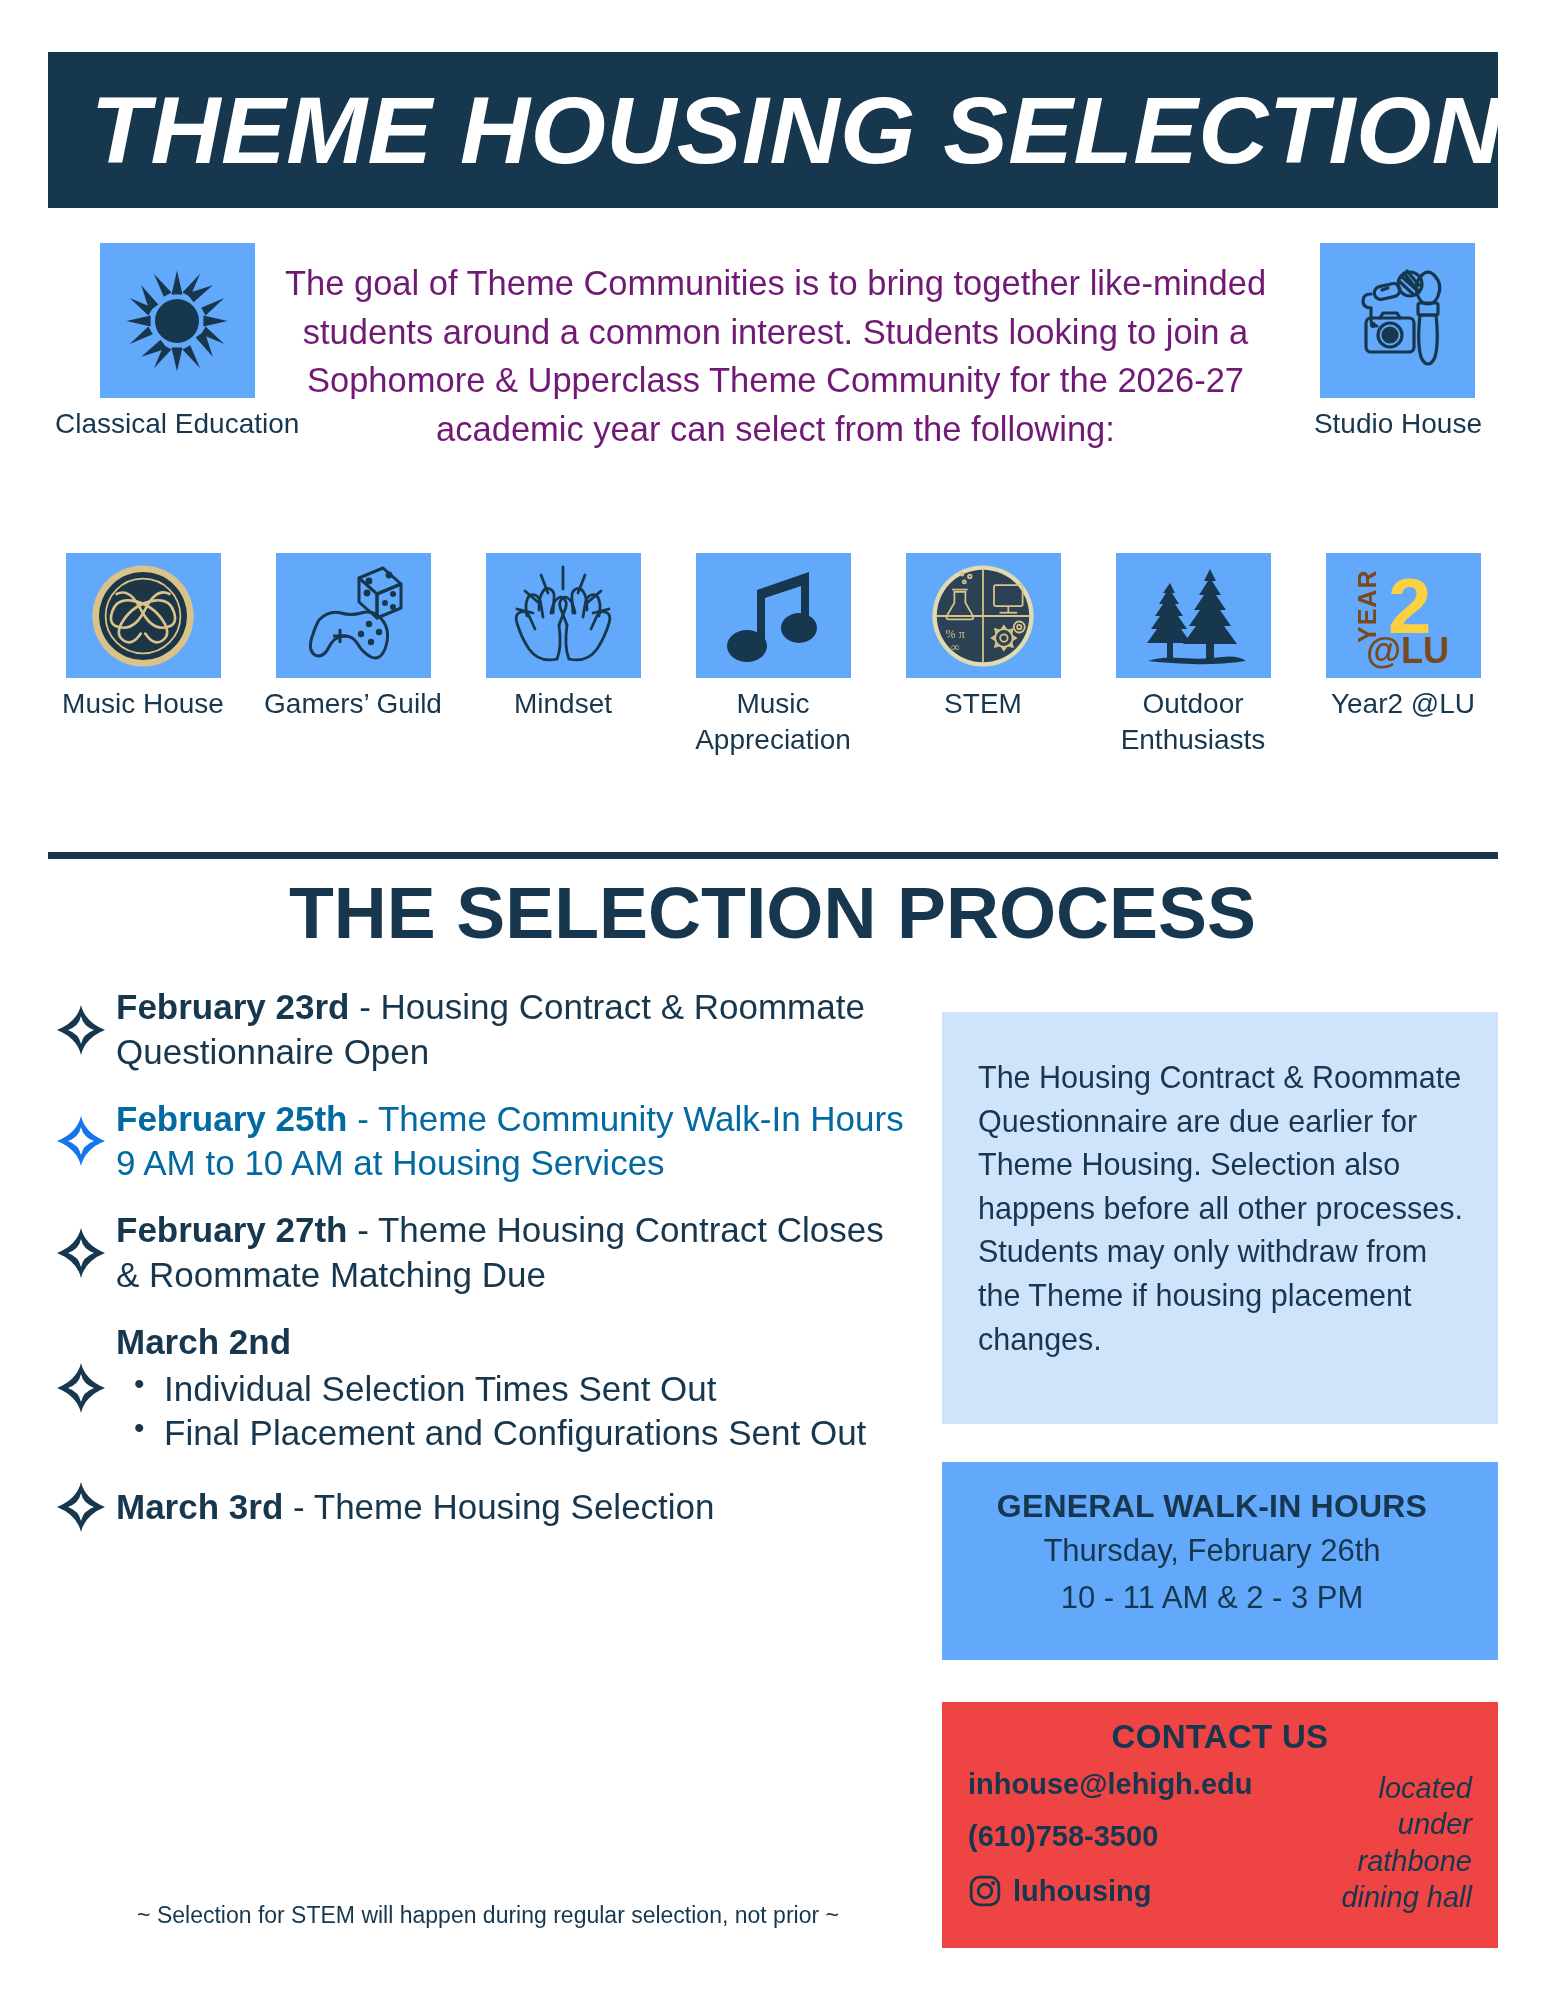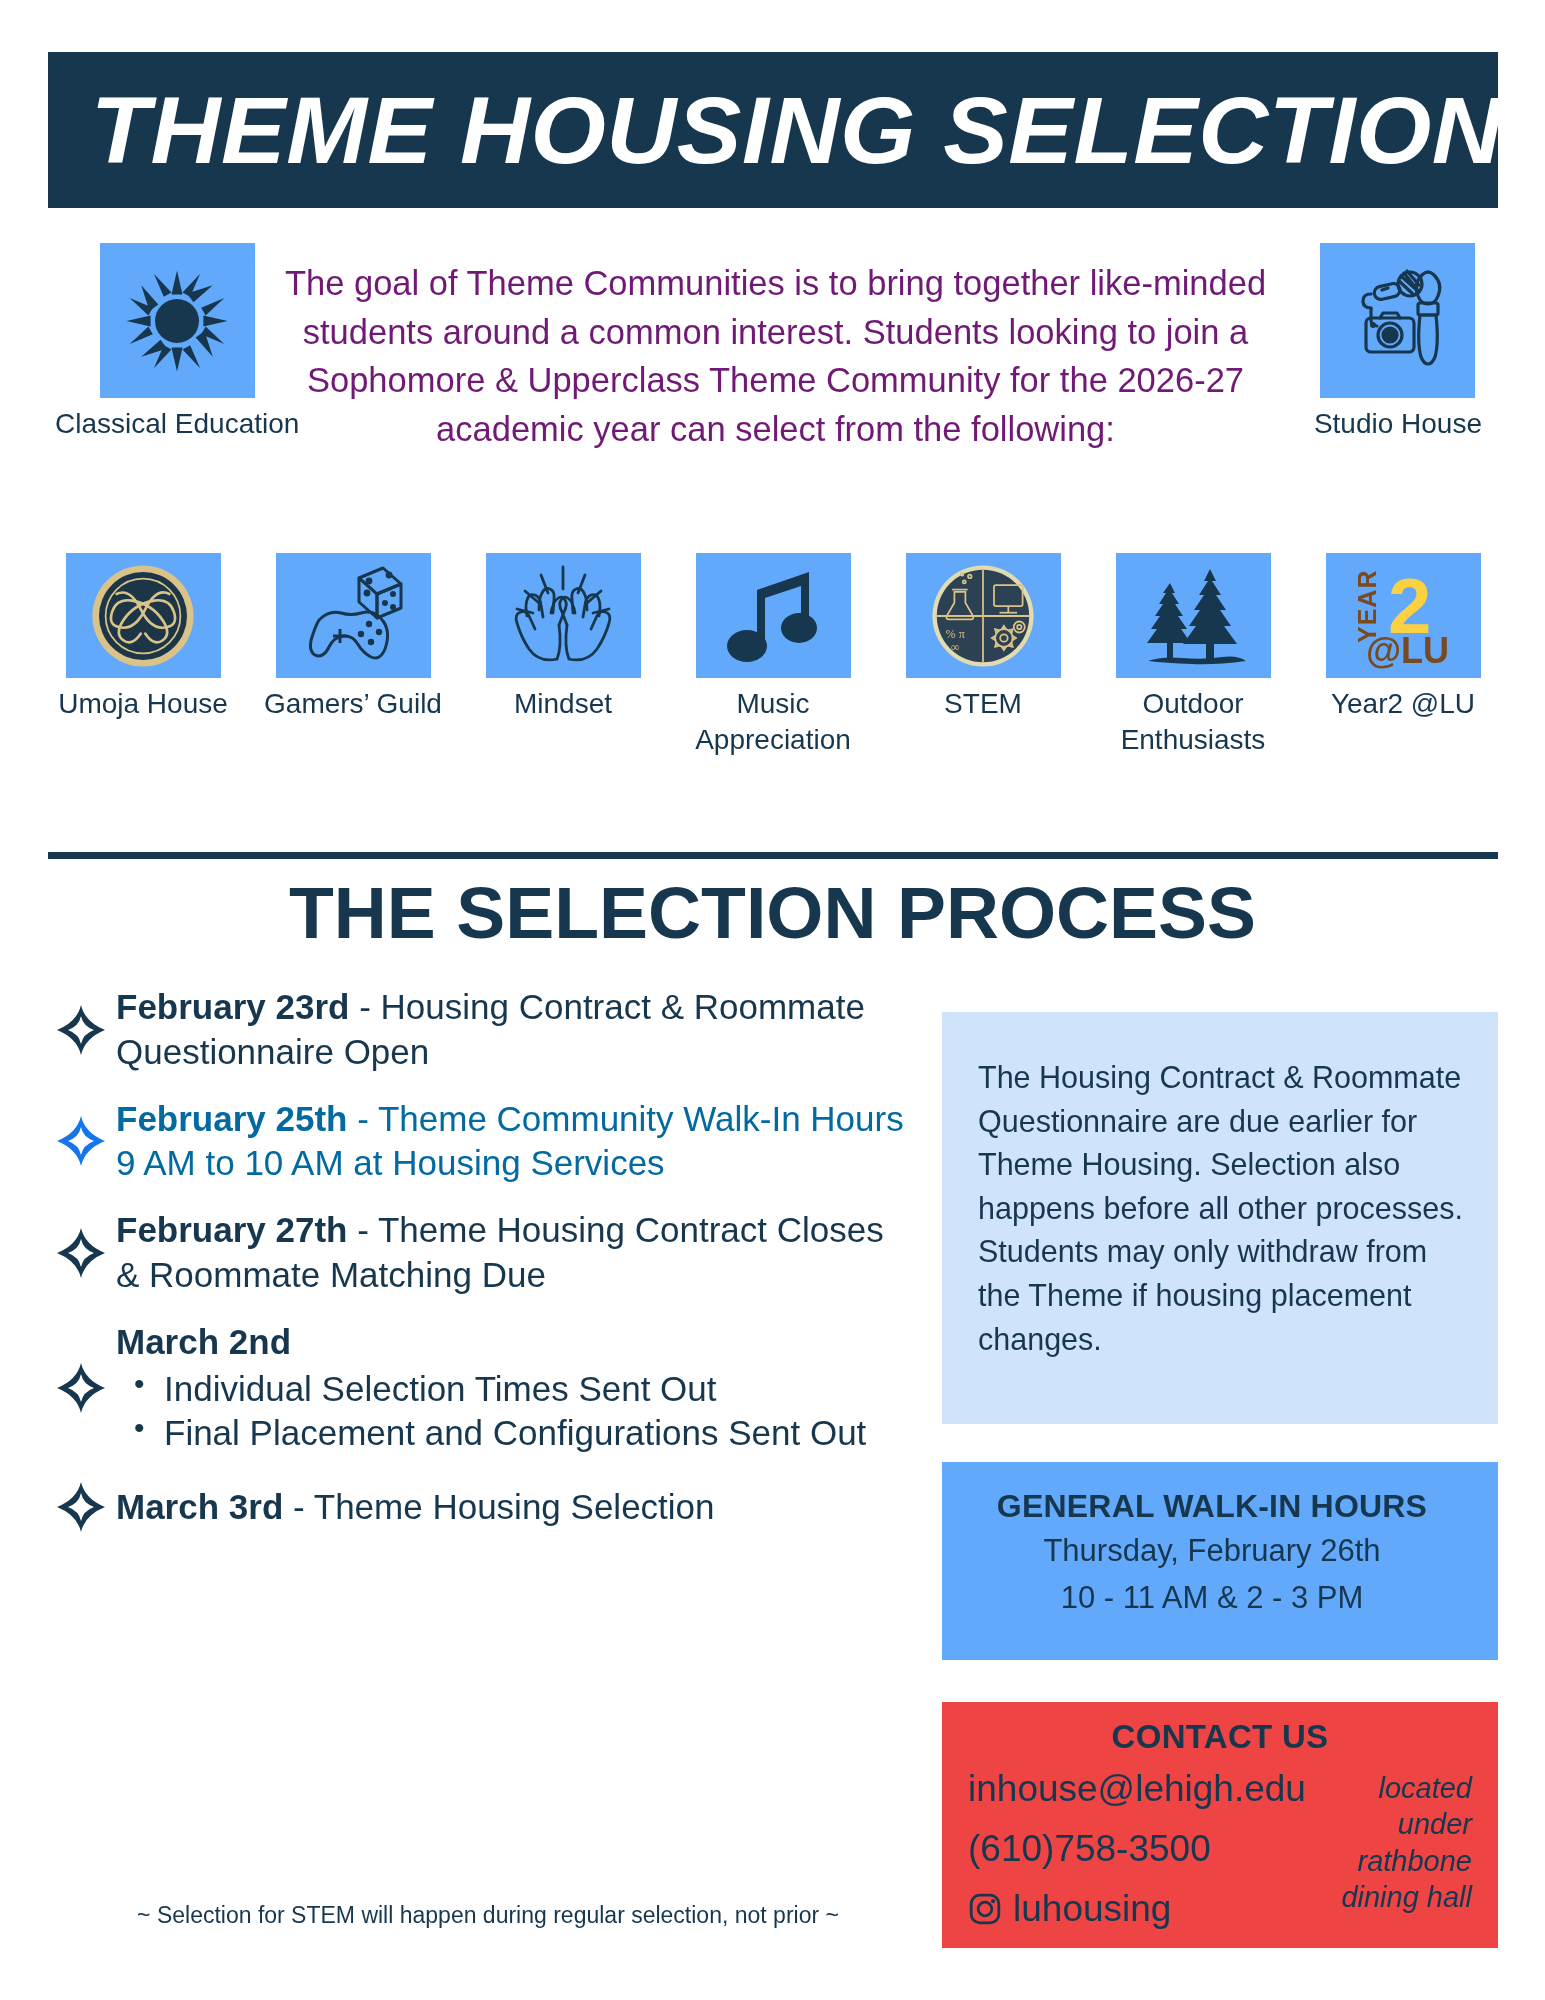--- a/index.html
+++ b/index.html
@@ -151,22 +151,22 @@
     top: 1702px; height: 246px;
     background: #ef4444;
     padding: 16px 26px 0 26px;
   }
   .panel-contact .ch {
     font-size: 33px; font-weight: 700; text-align: center; letter-spacing:.3px;
   }
   .contact-body { display: flex; margin-top: 14px; }
   .contact-left { flex: 1; }
   .contact-left .cline {
-    font-size: 37px; line-height: 1.0; margin-bottom: 23px;
-    display: flex; align-items: center; gap: 11px;
+    font-size: 29px; line-height: 1.0; margin-bottom: 23px;
+    display: flex; align-items: center; gap: 11px; font-weight: bold;
   }
   .contact-right {
     width: 172px; text-align: right;
     font-size: 29px; line-height: 1.25; font-style: italic;
   }
   .ig-icon { flex: 0 0 34px; }
 
   svg { display: block; }
 </style>
 </head>
@@ -247,21 +247,21 @@
         <svg width="110" height="110" viewBox="0 0 100 100">
           <circle cx="50" cy="50" r="46" fill="#d9c389"></circle>
           <circle cx="50" cy="50" r="40" fill="#1d3647"></circle>
           <circle cx="50" cy="50" r="34" fill="none" stroke="#d9c389" stroke-width="1.6"></circle>
           <g fill="none" stroke="#d9c389" stroke-width="2.4" stroke-linecap="round">
             <path d="M26 30 q12 -6 22 14 q10 20 24 16 q10 -2 6 -14 q-4 -12 -18 -10 q-18 3 -28 18 q-8 12 0 18 q8 6 16 -6"></path>
             <path d="M74 30 q-12 -6 -22 14 q-10 20 -24 16 q-10 -2 -6 -14 q4 -12 18 -10 q18 3 28 18 q8 12 0 18 q-8 6 -16 -6"></path>
           </g>
         </svg>
       </div>
-      <div class="theme-label">Umoja House</div>
+      <div class="theme-label">Music House</div>
     </div>
 
     <div class="theme">
       <div class="theme-box">
         <svg width="112" height="108" viewBox="0 0 112 108">
           <g fill="none" stroke="#17374f" stroke-width="3" stroke-linejoin="round">
 
             <path d="M62 16 L86 6 L104 22 L80 32 Z"></path>
             <path d="M62 16 L80 32 L80 56 L62 40 Z"></path>
             <path d="M80 32 L104 22 L104 46 L80 56 Z"></path>

